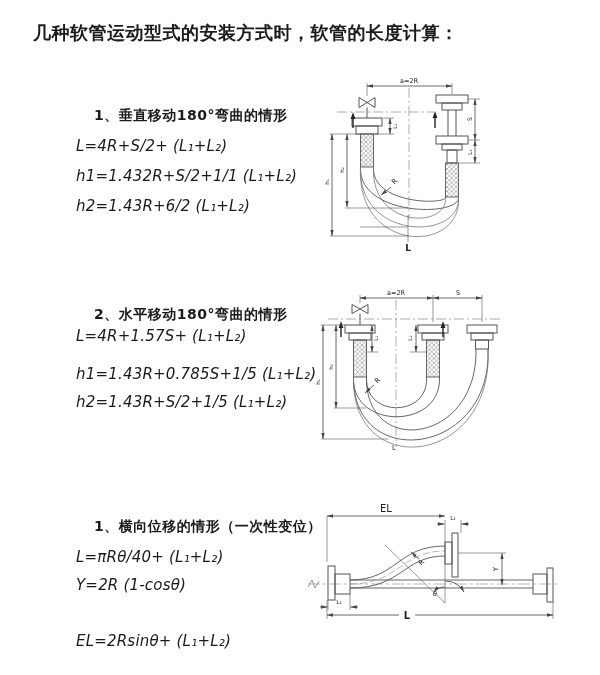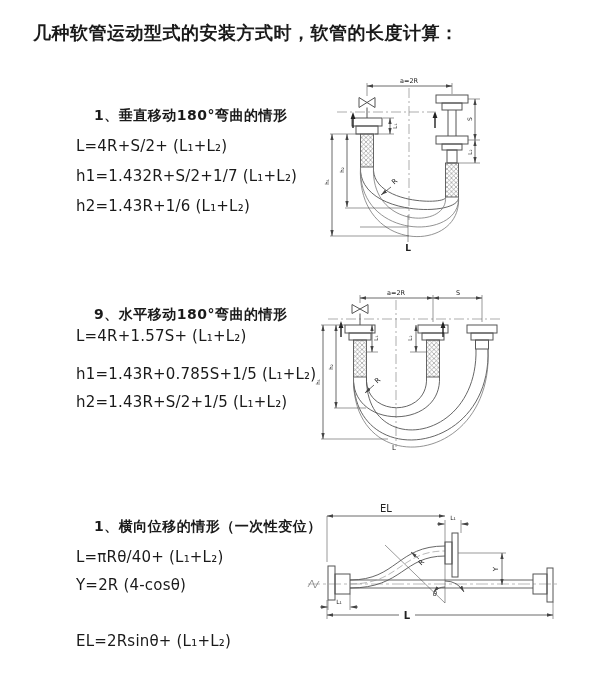--- a/index.html
+++ b/index.html
@@ -3,21 +3,21 @@
 <meta charset="utf-8">
 <style>
   html,body{margin:0;padding:0;}
   body{
     width:600px;height:675px;background:#ffffff;position:relative;
     font-family:"DejaVu Sans","Liberation Sans",sans-serif;color:#1a1a1a;
     overflow:hidden;
   }
   .title{position:absolute;left:33px;top:21px;font-size:18px;font-weight:700;letter-spacing:.5px;}
   .sec-heading{position:absolute;left:46px;font-size:14px;font-weight:700;letter-spacing:.5px;margin-left:48px;}
-  .formula{position:absolute;left:76px;font-size:15px;font-weight:500;letter-spacing:.2px;}
+  .formula{position:absolute;left:76px;font-size:15px;font-weight:500;letter-spacing:.2px;font-style:italic;}
   svg.diagram{position:absolute;overflow:visible;}
   svg text{font-family:"DejaVu Sans",sans-serif;fill:#222;}
   .dl{stroke:#444;stroke-width:.8;fill:none;}
   .cl{stroke:#8a8a8a;stroke-width:.7;fill:none;stroke-dasharray:10,3,2,3;}
   .pl{stroke:#555;stroke-width:1;fill:none;}
   .hose{stroke:#555;stroke-width:.9;fill:none;}
   .hose2{stroke:#777;stroke-width:.8;fill:none;}
   .ext{stroke:#555;stroke-width:.6;fill:none;}
   .mv{fill:#222;}
   .mvstem{stroke:#222;stroke-width:1.4;}
@@ -28,31 +28,31 @@
   .t9{font-size:9px;font-weight:700;}
   .t9n{font-size:9px;}
 </style>
 </head>
 <body>
 
 <div class="title">几种软管运动型式的安装方式时，软管的长度计算：</div>
 
 <div class="sec-heading" style="top:107px">1、垂直移动180°弯曲的情形</div>
 <div class="formula" style="top:137px">L=4R+S/2+ (L₁+L₂)</div>
-<div class="formula" style="top:167px">h1=1.432R+S/2+1/7 (L₁+L₂)</div>
-<div class="formula" style="top:197px">h2=1.43R+1/6 (L₁+L₂)</div>
-
-<div class="sec-heading" style="top:306px">9、水平移动180°弯曲的情形</div>
+<div class="formula" style="top:167px">h1=1.432R+S/2+1/1 (L₁+L₂)</div>
+<div class="formula" style="top:197px">h2=1.43R+6/2 (L₁+L₂)</div>
+
+<div class="sec-heading" style="top:306px">2、水平移动180°弯曲的情形</div>
 <div class="formula" style="top:327px">L=4R+1.57S+ (L₁+L₂)</div>
 <div class="formula" style="top:365px">h1=1.43R+0.785S+1/5 (L₁+L₂)</div>
 <div class="formula" style="top:393px">h2=1.43R+S/2+1/5 (L₁+L₂)</div>
 
 <div class="sec-heading" style="top:518px">1、横向位移的情形（一次性变位）</div>
 <div class="formula" style="top:548px">L=πRθ/40+ (L₁+L₂)</div>
-<div class="formula" style="top:576px">Y=2R (4-cosθ)</div>
+<div class="formula" style="top:576px">Y=2R (1-cosθ)</div>
 <div class="formula" style="top:632px">EL=2Rsinθ+ (L₁+L₂)</div>
 
 <svg class="diagram" style="left:312px;top:70px" width="225" height="195" viewBox="0 0 225 195">
   <defs>
     <marker id="a1" markerWidth="9" markerHeight="6" refX="8" refY="2.2" orient="auto-start-reverse">
       <path d="M0,0 L8,2.2 L0,4.4 z" fill="#444"></path>
     </marker>
     <pattern id="hp1" patternUnits="userSpaceOnUse" width="4.5" height="4.5">
       <path d="M0,4.5 L4.5,0 M0,0 L4.5,4.5" stroke="#8a8a8a" stroke-width="0.6"></path>
     </pattern>

